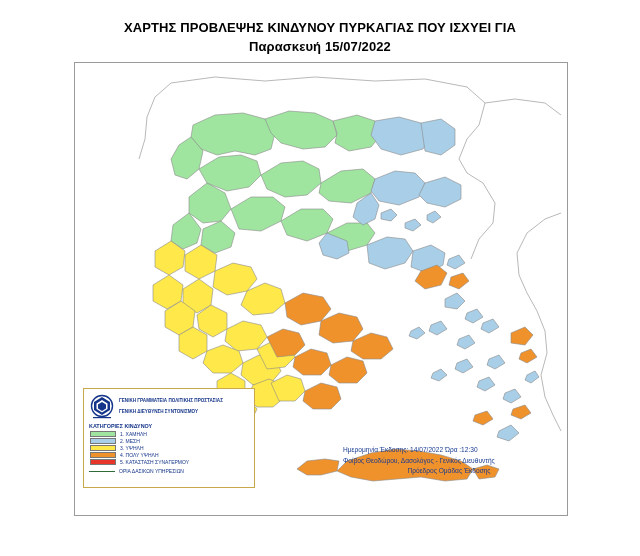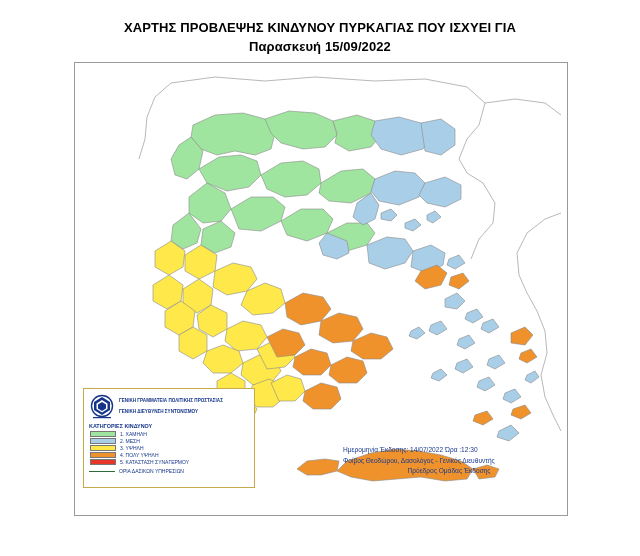--- a/index.html
+++ b/index.html
@@ -130,21 +130,21 @@
   .credits .row2 { text-align: left; margin-top: 1px; }
   .credits .row3 { text-align: center; margin-top: 0px; }
 </style>
 </head>
 <body>
 
 <div class="page">
 
   <div class="title-block">
     <div>ΧΑΡΤΗΣ ΠΡΟΒΛΕΨΗΣ ΚΙΝΔΥΝΟΥ ΠΥΡΚΑΓΙΑΣ ΠΟΥ ΙΣΧΥΕΙ ΓΙΑ</div>
-    <div class="title-line2">Παρασκευή 15/09/2022</div>
+    <div class="title-line2">Παρασκευή 15/07/2022</div>
   </div>
 
   <div class="map-frame">
 
     <svg class="map-svg" width="490" height="450" viewBox="0 0 490 450">
       <g stroke="#8a8a8a" stroke-width="0.6" stroke-linejoin="round">
 
         <g fill="#9fe5a0">
           <path d="M118,62 L140,52 L168,50 L190,56 L200,70 L196,86 L180,92 L160,88 L142,92 L126,86 L116,74 Z"></path>
           <path d="M190,56 L214,48 L240,50 L258,58 L262,72 L250,84 L228,86 L206,80 L196,70 Z"></path>

